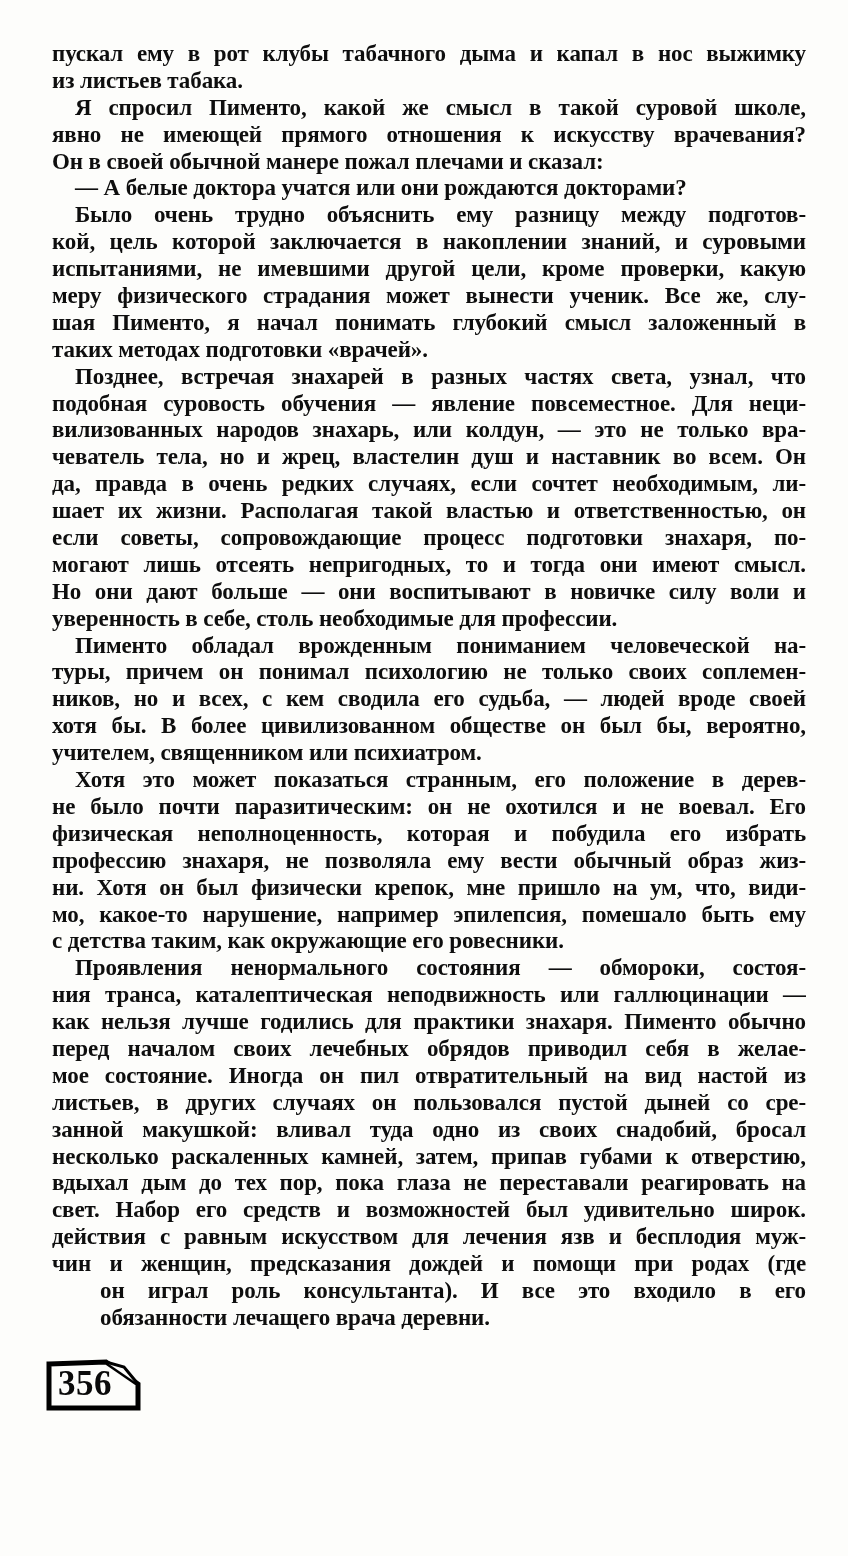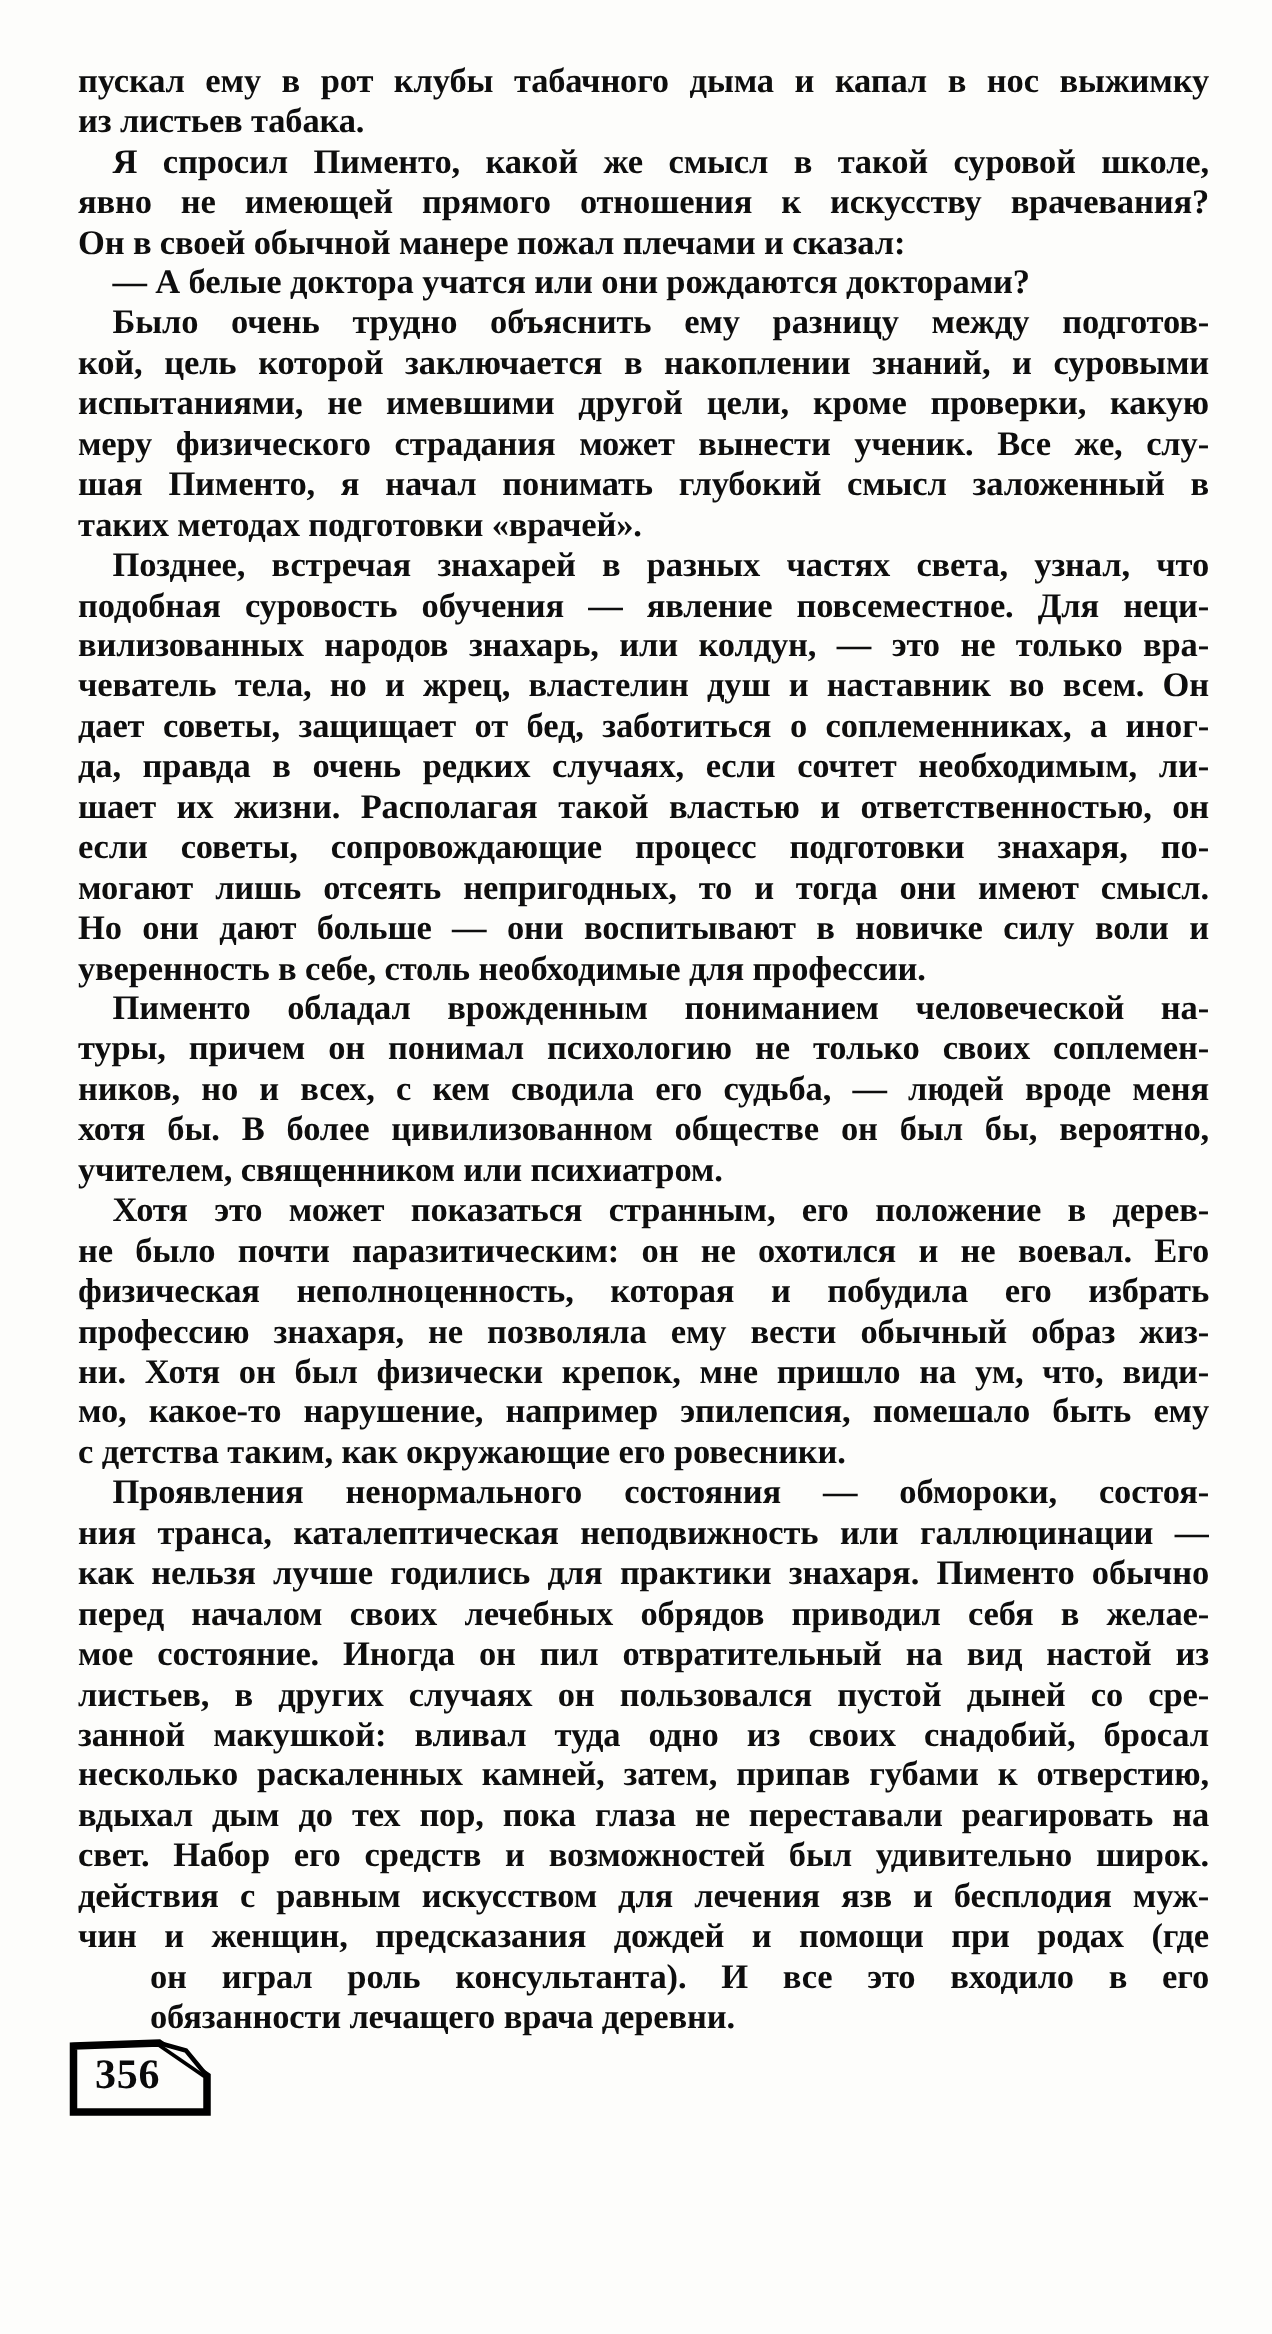--- a/index.html
+++ b/index.html
@@ -38,21 +38,21 @@
   .pagenum-box{
     position:absolute;
     left:46px;top:1358px;
     width:100px;height:54px;
   }
   .pagenum-box svg{position:absolute;left:0;top:0;}
   .pagenum{
     position:absolute;
     left:8px;top:7px;
     width:62px;
-    font-size:28px;
+    font-size:35px;
     line-height:38px;
     font-weight:bold;
     letter-spacing:0.5px;
     text-align:center;
     font-family:"Liberation Serif","DejaVu Serif",serif;
     color:#0a0a0a;
   }
 </style>
 </head>
 <body>
@@ -78,32 +78,31 @@
         <div class="line">испытаниями, не имевшими другой цели, кроме проверки, какую</div>
         <div class="line">меру физического страдания может вынести ученик. Все же, слу-</div>
         <div class="line">шая Пименто, я начал понимать глубокий смысл заложенный в</div>
         <div class="line end">таких методах подготовки «врачей».</div>
       </div>
       <div class="para indent">
         <div class="line">Позднее, встречая знахарей в разных частях света, узнал, что</div>
         <div class="line">подобная суровость обучения — явление повсеместное. Для неци-</div>
         <div class="line">вилизованных народов знахарь, или колдун, — это не только вра-</div>
         <div class="line">чеватель тела, но и жрец, властелин душ и наставник во всем. Он</div>
-        <div class="line">дает советы, защищает от бед, заботиться о соплеменниках, а иног-</div>
         <div class="line">да, правда в очень редких случаях, если сочтет необходимым, ли-</div>
         <div class="line">шает их жизни. Располагая такой властью и ответственностью, он</div>
         <div class="line">если советы, сопровождающие процесс подготовки знахаря, по-</div>
         <div class="line">могают лишь отсеять непригодных, то и тогда они имеют смысл.</div>
         <div class="line">Но они дают больше — они воспитывают в новичке силу воли и</div>
         <div class="line end">уверенность в себе, столь необходимые для профессии.</div>
       </div>
       <div class="para indent">
         <div class="line">Пименто обладал врожденным пониманием человеческой на-</div>
         <div class="line">туры, причем он понимал психологию не только своих соплемен-</div>
-        <div class="line">ников, но и всех, с кем сводила его судьба, — людей вроде меня</div>
+        <div class="line">ников, но и всех, с кем сводила его судьба, — людей вроде своей</div>
         <div class="line">хотя бы. В более цивилизованном обществе он был бы, вероятно,</div>
         <div class="line end">учителем, священником или психиатром.</div>
       </div>
       <div class="para indent">
         <div class="line">Хотя это может показаться странным, его положение в дерев-</div>
         <div class="line">не было почти паразитическим: он не охотился и не воевал. Его</div>
         <div class="line">физическая неполноценность, которая и побудила его избрать</div>
         <div class="line">профессию знахаря, не позволяла ему вести обычный образ жиз-</div>
         <div class="line">ни. Хотя он был физически крепок, мне пришло на ум, что, види-</div>
         <div class="line">мо, какое-то нарушение, например эпилепсия, помешало быть ему</div>

